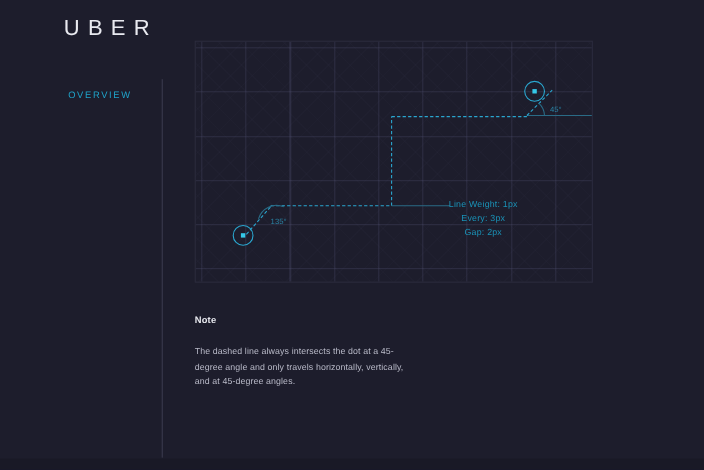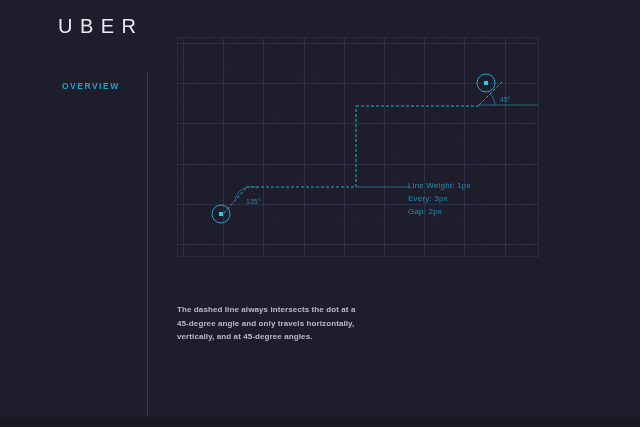--- a/index.html
+++ b/index.html
@@ -45,21 +45,21 @@
   }
 
   
   .nav-label {
     position: absolute;
     left: 62px;
     top: 81px;
     font-size: 8.5px;
     letter-spacing: 1.5px;
     color: #1fa3c9;
-    font-weight: 700;
+    font-weight: 400;
     white-space: nowrap;
     text-align: right;
   }
 
   
   .divider {
     position: absolute;
     left: 147px;
     top: 72px;
     width: 1px;
@@ -115,20 +115,21 @@
     position: absolute;
     left: 408px;
     top: 179px;
     line-height: 13px;
     white-space: nowrap;
   }
   .spec-line {
     font-size: 8px;
     color: #1a93b8;
     letter-spacing: 0.2px;
+    text-align: center;
   }
 
   
   .note {
     position: absolute;
     left: 177px;
     top: 286px;
     width: 190px;
   }
   .note-title {
@@ -137,21 +138,20 @@
     color: #e9eaf0;
     margin: 0 0 13px 0;
     letter-spacing: 0.2px;
   }
   .note-para {
     font-size: 8px;
     color: #b9bac8;
     line-height: 13.5px;
     margin: 17px 0 13px 0;
     letter-spacing: 0.1px;
-    font-weight: bold;
   }
   .note-para:last-child { margin-bottom: 0; }
 </style>
 </head>
 <body>
 
 <div id="page">
 
   <div class="bottom-band"></div>
 
@@ -194,16 +194,17 @@
     </svg>
   </div>
 
   <div class="spec-list">
     <div class="spec-line">Line Weight: 1px</div>
     <div class="spec-line">Every: 3px</div>
     <div class="spec-line">Gap: 2px</div>
   </div>
 
   <div class="note">
+    <div class="note-title">Note</div>
     <p class="note-para">The dashed line always intersects the dot at a 45-degree angle and only travels horizontally, vertically, and at 45-degree angles.</p>
   </div>
 
 </div>
 
 </body></html>

